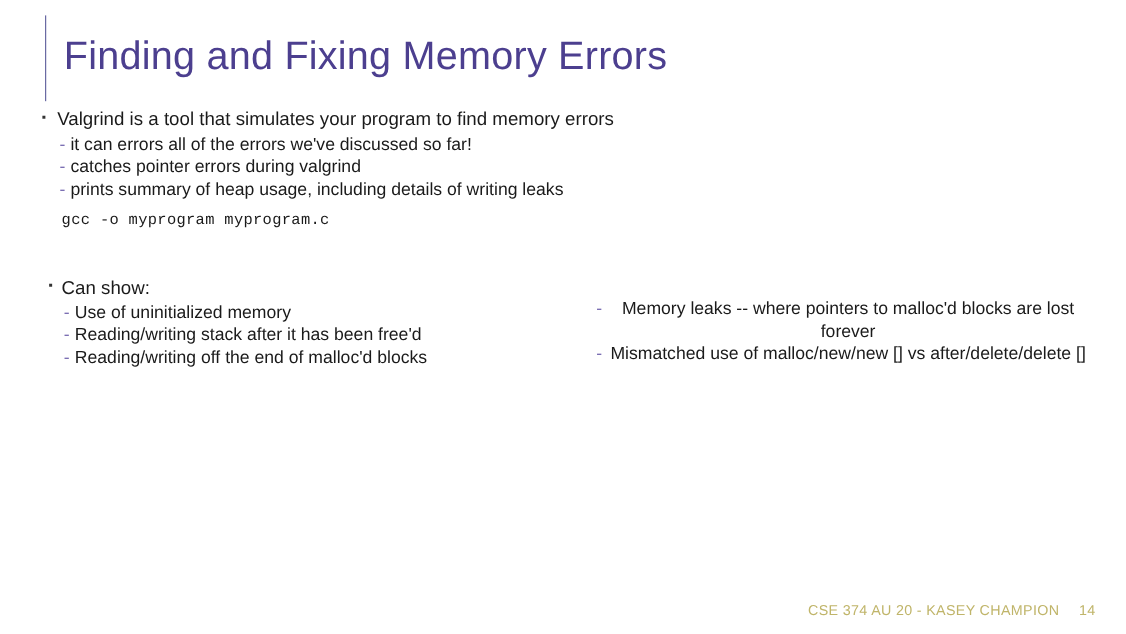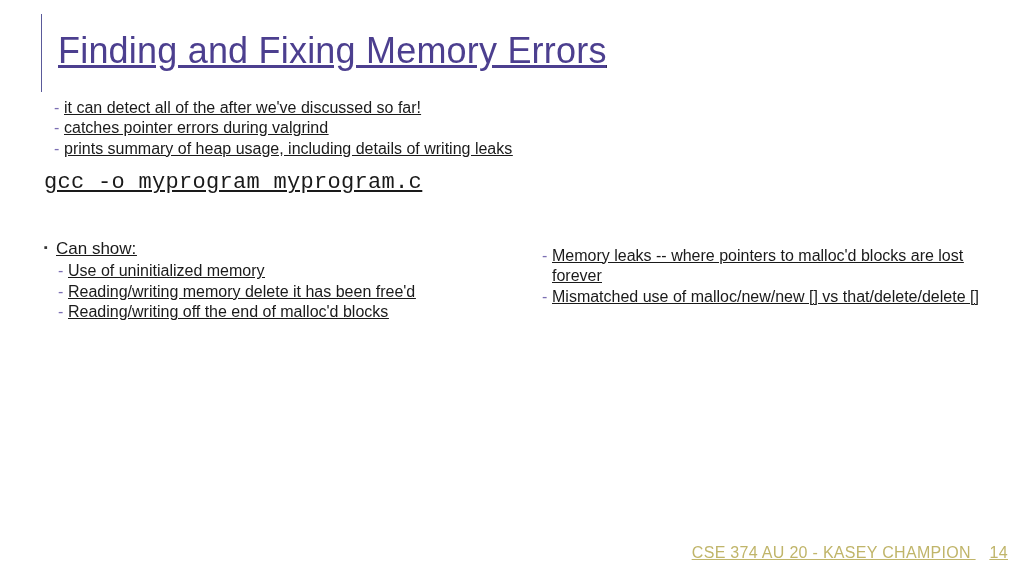--- a/index.html
+++ b/index.html
@@ -1,15 +1,15 @@
 <!DOCTYPE html>
 <html><head>
 <meta charset="utf-8">
 <style>
-  * { margin: 0; padding: 0; box-sizing: border-box; text-decoration: underline; }
+  * { margin: 0; padding: 0; box-sizing: border-box; }
   html, body { width: 1024px; height: 576px; overflow: hidden; background: #fff; font-family: "Segoe UI", "Helvetica Neue", Arial, sans-serif; }
   .slide {
     position: relative;
     width: 1024px;
     height: 576px;
     padding: 28px 34px 30px 44px;
   }
   .title-rule {
     position: absolute;
     left: 41px;
@@ -49,74 +49,75 @@
   }
   .sub-item::before {
     content: "-";
     position: absolute;
     left: 0;
     top: 0;
     color: #7b6fb3;
   }
   .code {
     font-family: "Courier New", monospace;
-    font-size: 22px;
-    margin: 10px 0 2px 0;
+    font-size: 14px;
+    margin: 10px 0 2px 12px;
     letter-spacing: 0.3px;
   }
   .code + .code { margin-top: 8px; }
   .two-col {
     display: flex;
     gap: 22px;
     margin-top: 40px;
   }
   .col { flex: 1; }
   .col .top-bullet { padding-left: 12px; }
   .col .top-bullet::before { left: 0px; }
   .col .sub-list { margin-left: 14px; }
   .footer {
     position: absolute;
-    right: 16px;
+    right: 28px;
     bottom: 14px;
-    font-size: 16px;
+    font-size: 13px;
     color: #c0b56a;
     letter-spacing: 0.3px;
   }
   .footer .pg { margin-left: 14px; }
 </style>
 </head>
 <body>
 
 <div class="slide">
   <div class="title-rule"></div>
   <h1 class="title">Finding and Fixing Memory Errors</h1>
 
   <div class="body">
 
+    <div class="top-bullet">Valgrind is a tool that simulates your program to find memory errors</div>
     <div class="sub-list">
-      <div class="sub-item">it can detect all of the after we've discussed so far!</div>
+      <div class="sub-item">it can errors all of the errors we've discussed so far!</div>
       <div class="sub-item">catches pointer errors during valgrind</div>
       <div class="sub-item">prints summary of heap usage, including details of writing leaks</div>
     </div>
 
     <div class="code">gcc -o myprogram myprogram.c</div>
 
     <div class="two-col">
       <div class="col">
         <div class="top-bullet">Can show:</div>
         <div class="sub-list">
           <div class="sub-item">Use of uninitialized memory</div>
-          <div class="sub-item">Reading/writing memory delete it has been free'd</div>
+          <div class="sub-item">Reading/writing stack after it has been free'd</div>
           <div class="sub-item">Reading/writing off the end of malloc'd blocks</div>
         </div>
       </div>
       <div class="col">
-        <div class="sub-list" style="margin-top:8px;">
+        <div class="sub-list" style="margin-top:20px;text-align:center;">
           <div class="sub-item">Memory leaks -- where pointers to malloc'd blocks are lost forever</div>
-          <div class="sub-item">Mismatched use of malloc/new/new [] vs that/delete/delete []</div>
+          <div class="sub-item">Mismatched use of malloc/new/new [] vs after/delete/delete []</div>
         </div>
       </div>
     </div>
 
   </div>
 
   <div class="footer">
     <span>CSE 374 AU 20 - KASEY CHAMPION</span>
     <span class="pg">14</span>
   </div>

